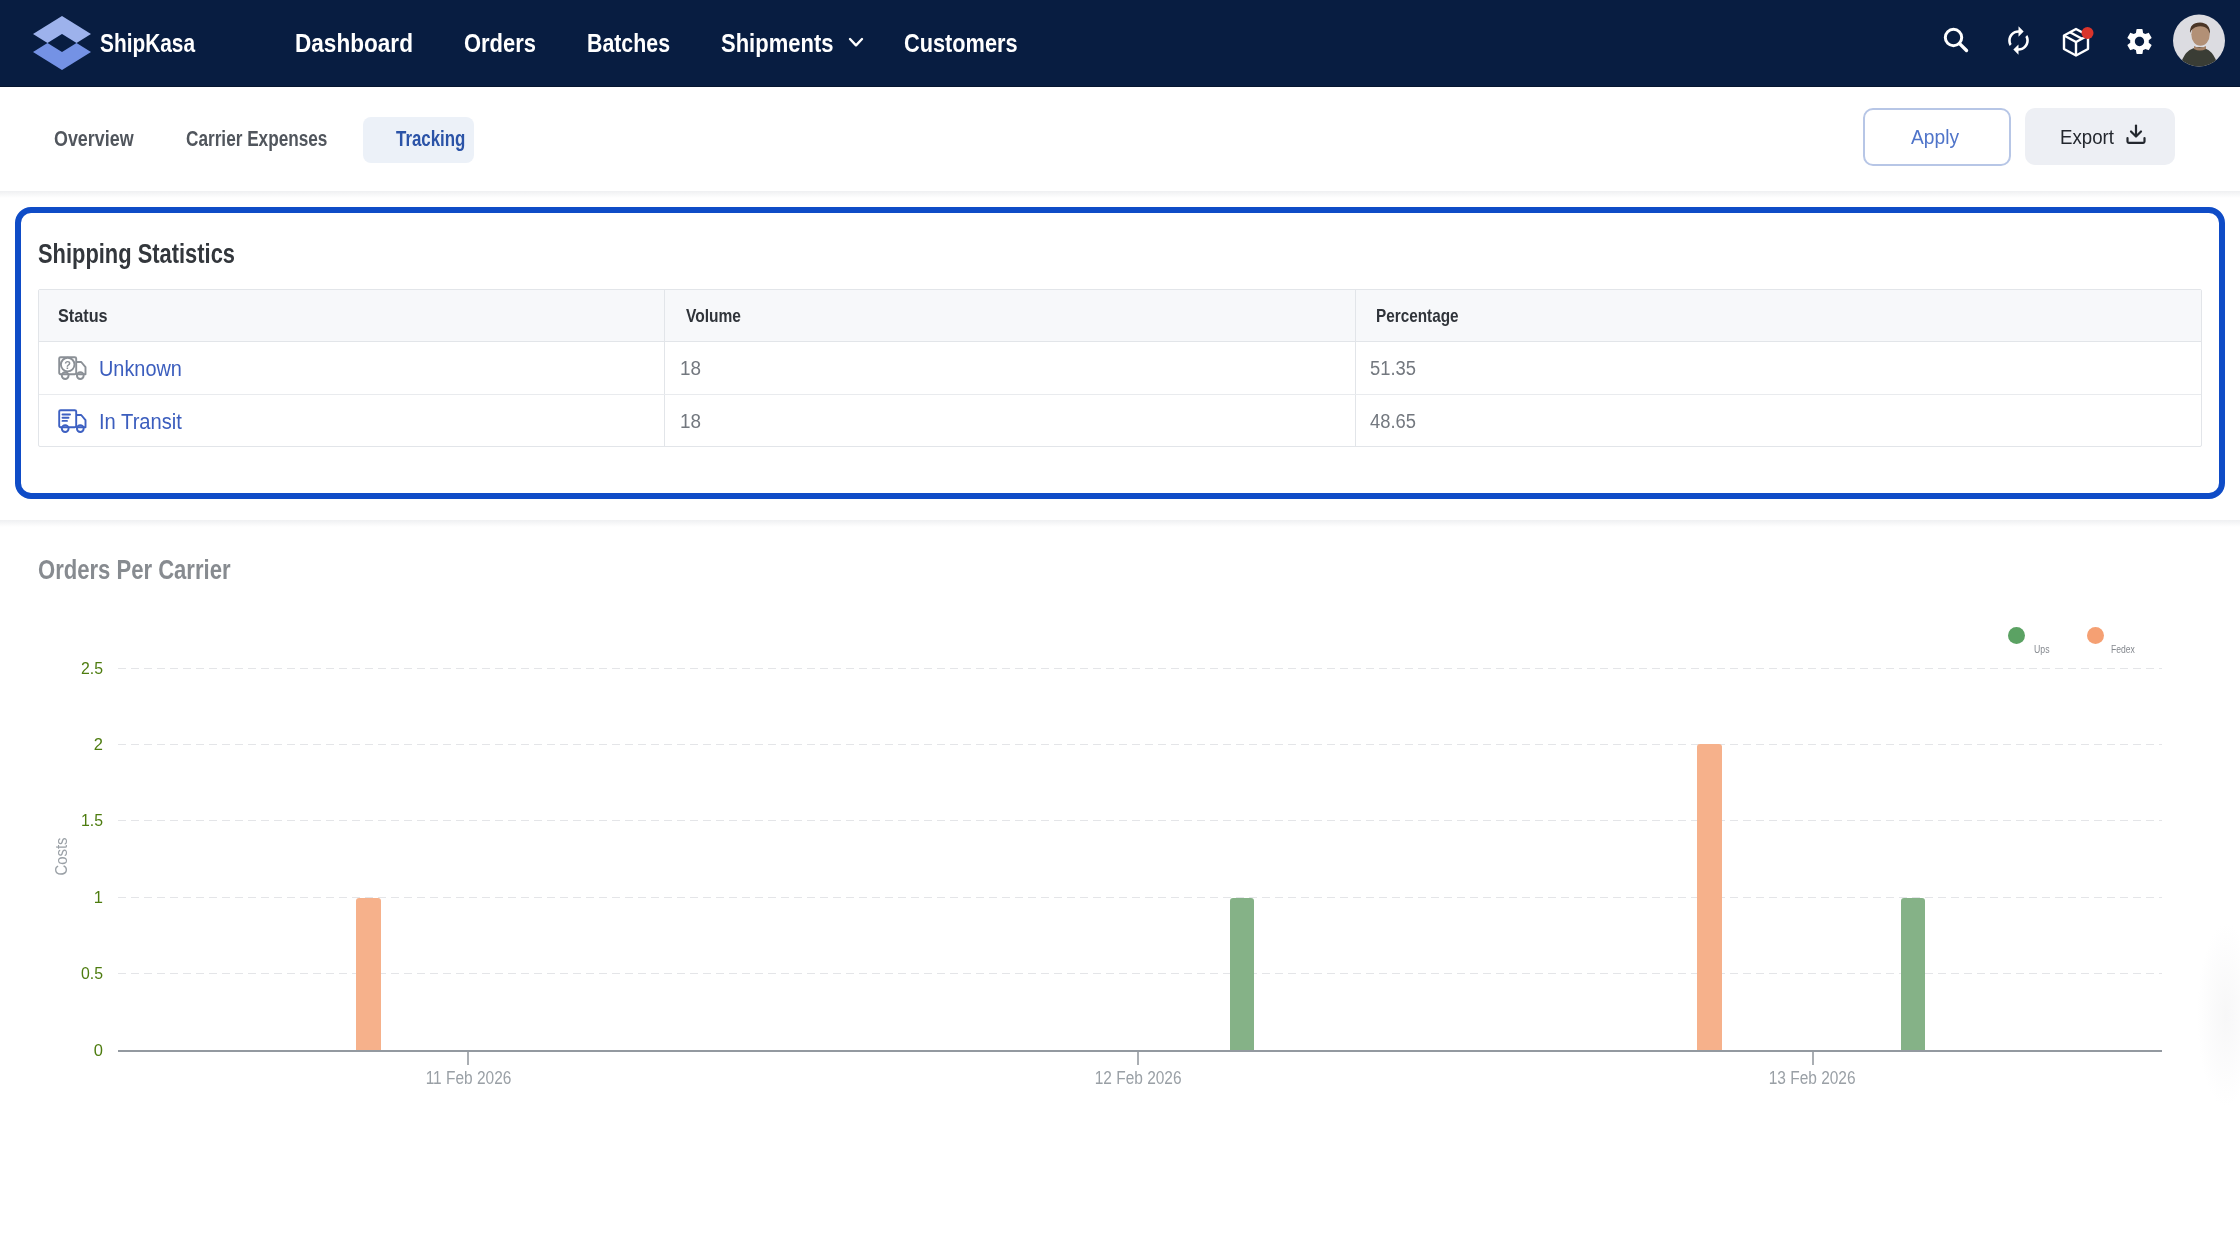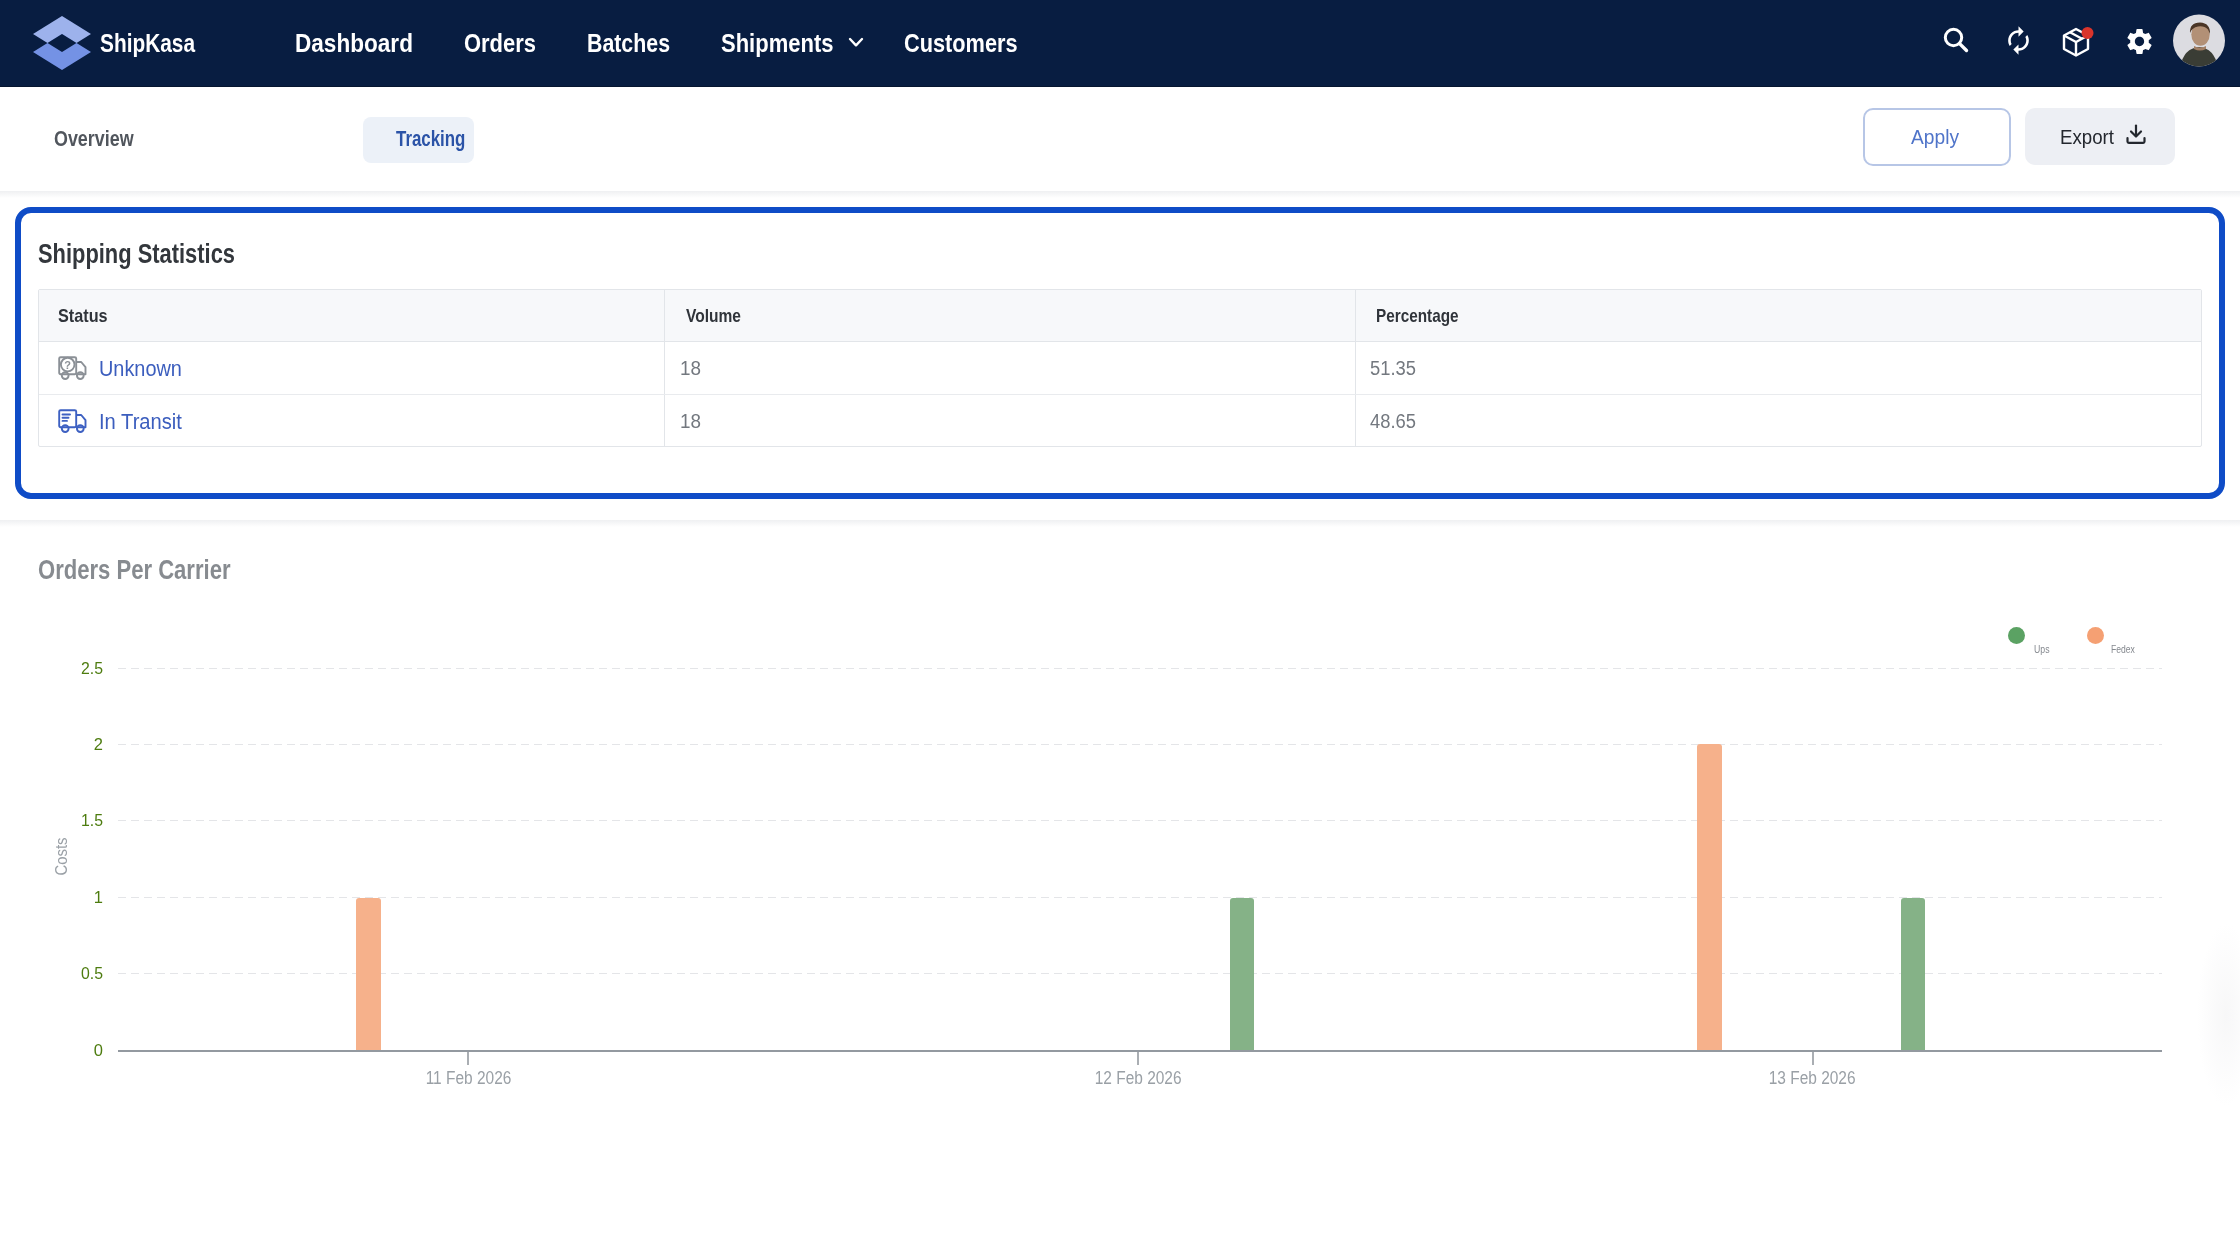--- a/index.html
+++ b/index.html
@@ -100,20 +100,21 @@
       <rect width="52" height="53" fill="#dcdce1"></rect>
       <path d="M 7 53 Q 11 34 26 33 Q 41 34 45 53 Z" fill="#3a3d35"></path>
       <ellipse cx="27.5" cy="20.5" rx="9.2" ry="11.2" fill="#b29076"></ellipse>
       <path d="M 17 19 Q 16.5 8.5 27 8.5 Q 37.5 9 37 20 L 35 15.5 Q 31 11.5 25 12.5 Q 19 13.5 17 19 Z" fill="#4a3526"></path>
       <path d="M 21 32 Q 27 35 33 32 L 33 35 Q 27 38 21 35 Z" fill="#a27f65"></path>
     </g>
   </svg>
 
   <div class="tabbar">
     <div class="tab" style="left:54px;"><span class="t" style="transform:scaleX(0.795);">Overview</span></div>
+    <div class="tab" style="left:186px;"><span class="t" style="transform:scaleX(0.764);">Carrier Expenses</span></div>
     <div class="tabpill"></div>
     <div class="tab" style="left:396px; color:#2b53a7;"><span class="t" style="transform:scaleX(0.75);">Tracking</span></div>
     <div class="applybtn"></div>
     <span class="t abs" style="left:1911px; top:35px; line-height:30px; font-size:20.5px; color:#4f74c9; transform:scaleX(0.936);">Apply</span>
     <div class="exportbtn"></div>
     <span class="t abs" style="left:2060px; top:35px; line-height:30px; font-size:20px; color:#23272e; transform:scaleX(0.934);">Export</span>
     <svg class="abs" style="left:2126px; top:37px;" width="20" height="21" viewBox="0 0 20 21">
       <g fill="none" stroke="#23272e" stroke-width="2.2" stroke-linecap="round" stroke-linejoin="round">
         <path d="M10 1.5 V12"></path>
         <path d="M5 7.5 L10 12.5 L15 7.5"></path>

